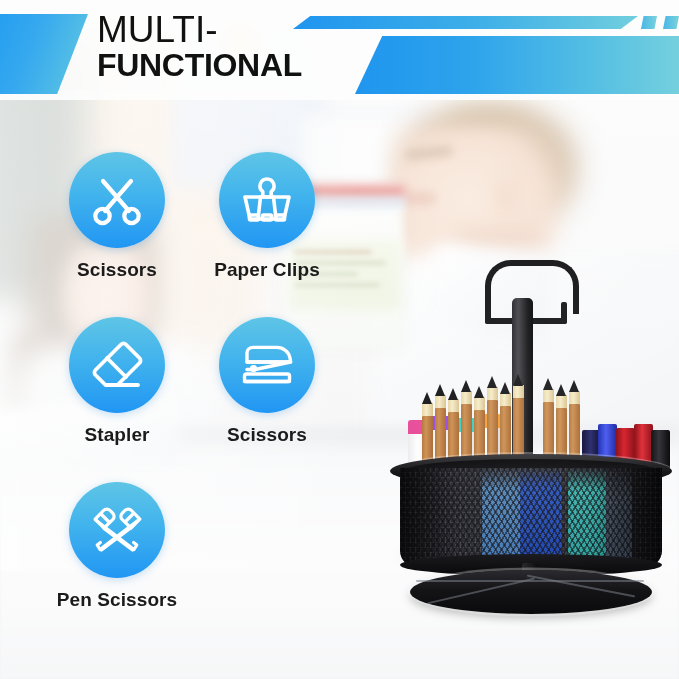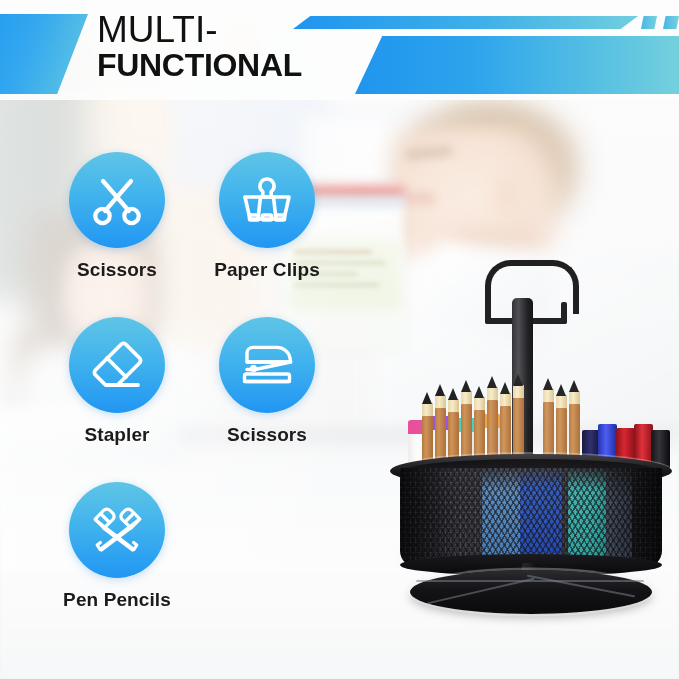--- a/index.html
+++ b/index.html
@@ -437,21 +437,21 @@
             <path d="M16 27.5 44.5 49"></path>
             <line x1="13.5" y1="13.5" x2="20.5" y2="20.5"></line>
 
             <path d="M43.5 9.5a4.6 4.6 0 0 0-6.6 0l-2.6 2.6a4.6 4.6 0 0 0 0 6.6L43 27l8.8-8.8z"></path>
             <path d="M50.5 19 12 48.5l-2.8-4.5 3.2-2.6"></path>
             <path d="M42 27.5 13.5 49"></path>
             <line x1="44.5" y1="13.5" x2="37.5" y2="20.5"></line>
           </svg>
         </span>
       </div>
-      <div class="f-label">Pen Pencils</div>
+      <div class="f-label">Pen Scissors</div>
     </div>
 
   </div>
 
   <div class="product">
     <div class="prod-shadow"></div>
 
     <div class="handle"></div>
     <div class="handle-foot-l"></div>
     <div class="handle-foot-r"></div>

